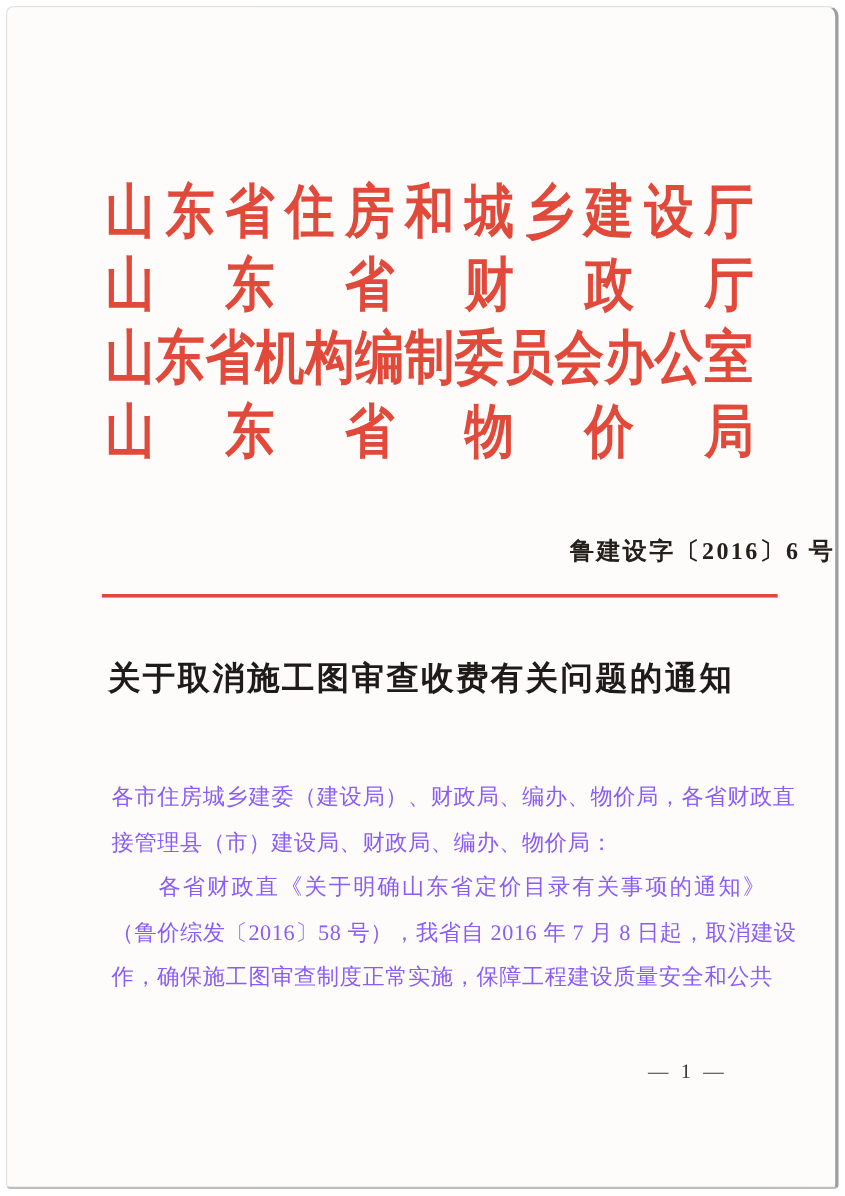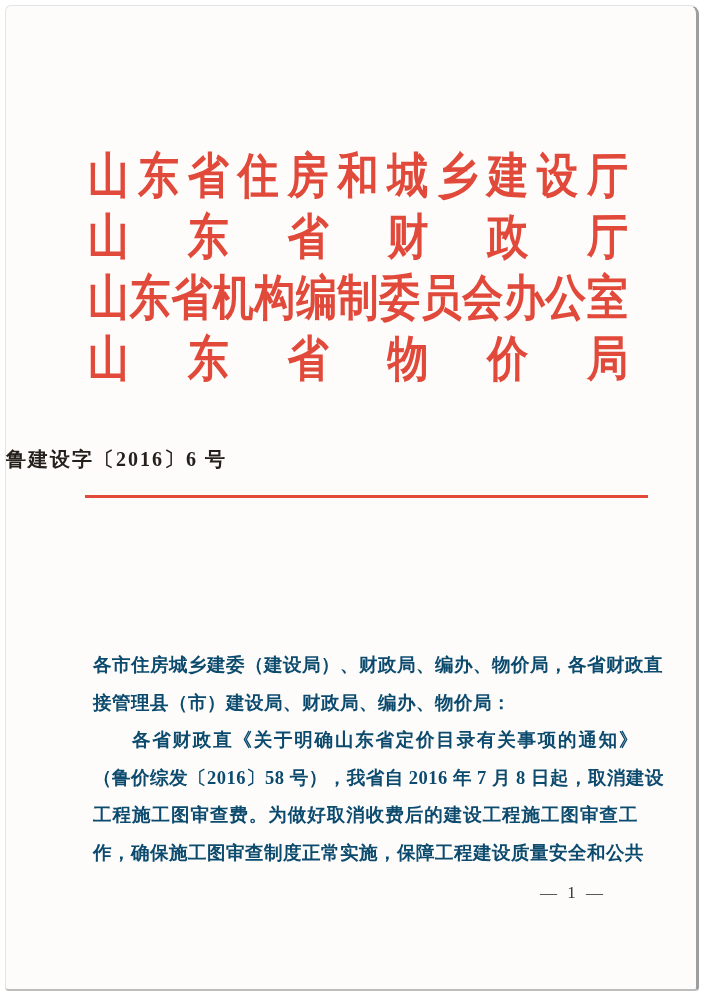--- a/index.html
+++ b/index.html
@@ -33,40 +33,40 @@
     font-size:41px;
   }
   .agency-line span{
     display:inline-block;
     transform:scaleY(1.18);
     white-space:nowrap;
   }
   
   .doc-number{
     position:absolute;top:440px;left:0;width:100%;
-    text-align:left;
+    text-align:right;
     font-size:20px;font-weight:bold;color:var(--ink);
     letter-spacing:2px;
   }
   
   .red-divider{
     position:absolute;top:489px;left:79px;width:563px;height:3px;
     background:var(--red);
   }
   
   .doc-title{
     position:absolute;top:541px;left:0;width:100%;margin:0;
     text-align:center;
     font-size:27px;font-weight:bold;color:#1f1b18;
     letter-spacing:2px;
   }
   
   .body-text{
     position:absolute;top:641px;left:87px;width:545px;
-    font-size:18.5px;color:#0c4a6e;font-weight:bold;
+    font-size:18.5px;color:#8b5cf6;
   }
   .body-line{
     height:37.6px;line-height:37.6px;
     text-align:justify;text-align-last:justify;
     white-space:nowrap;
     letter-spacing:0.5px;
   }
   .body-line.no-justify{
     text-align:right;text-align-last:left;
   }
@@ -130,26 +130,26 @@
           <span>物</span>
           <span>价</span>
           <span>局</span>
         </div>
       </div>
 
     <div class="doc-number">鲁建设字〔2016〕6 号</div>
 
     <div class="red-divider"></div>
 
+    <h1 class="doc-title">关于取消施工图审查收费有关问题的通知</h1>
 
     <div class="body-text" id="body-lines">
         <div class="body-line">各市住房城乡建委（建设局）、财政局、编办、物价局，各省财政直</div>
         <div class="body-line no-justify">接管理县（市）建设局、财政局、编办、物价局：</div>
         <div class="body-line indent">各省财政直《关于明确山东省定价目录有关事项的通知》</div>
         <div class="body-line">（鲁价综发〔2016〕58 号），我省自 2016 年 7 月 8 日起，取消建设</div>
-        <div class="body-line">工程施工图审查费。为做好取消收费后的建设工程施工图审查工</div>
         <div class="body-line">作，确保施工图审查制度正常实施，保障工程建设质量安全和公共</div>
       </div>
 
     <div class="page-number">— 1 —</div>
 
   </div>
 </div>
 
 </body></html>

